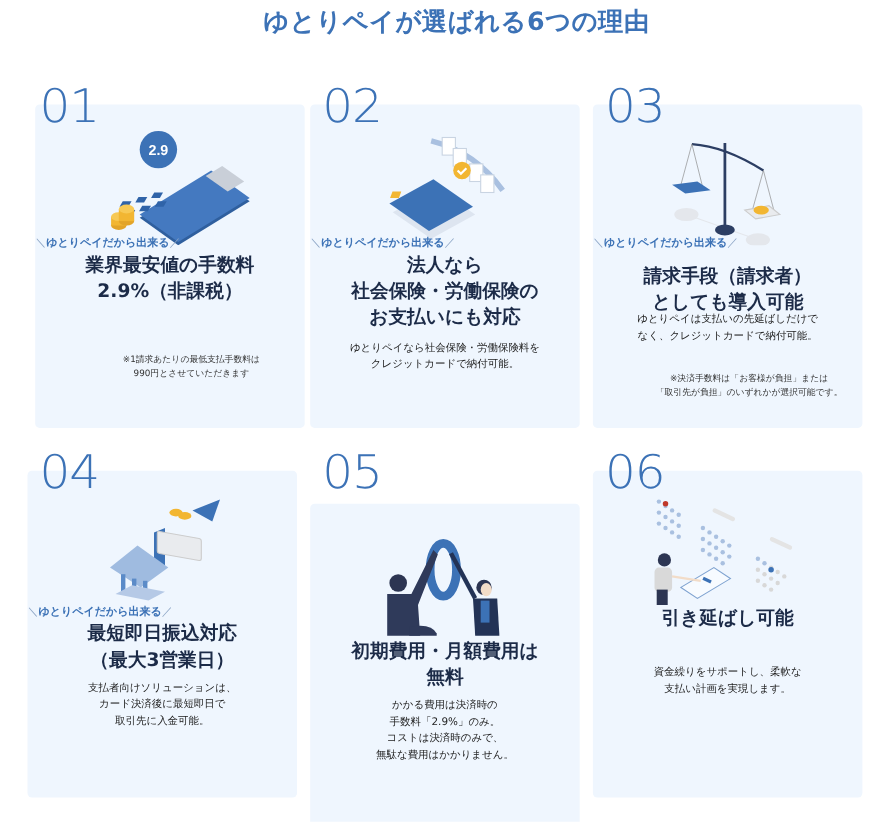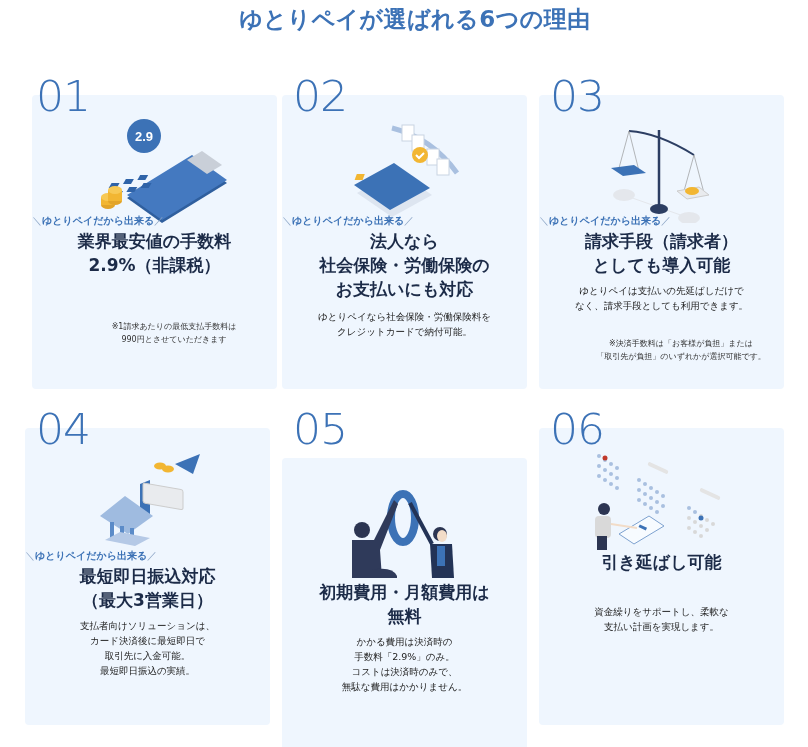--- a/index.html
+++ b/index.html
@@ -104,27 +104,27 @@
     <line x1="90" y1="18" x2="100" y2="58" stroke="#888" stroke-width="0.6"></line>
     <polygon points="72,55 95,52 107,60 84,63" fill="#3c72b6"></polygon>
     <line x1="155" y1="42" x2="145" y2="78" stroke="#888" stroke-width="0.6"></line>
     <line x1="155" y1="42" x2="165" y2="80" stroke="#888" stroke-width="0.6"></line>
     <polygon points="138,78 160,74 170,82 148,86" fill="#e9ebee" stroke="#ccc"></polygon>
     <ellipse cx="153" cy="78" rx="7" ry="4" fill="#f2b632"></ellipse>
   </svg>
   <div class="tagline" style="top:119px;">
     <span class="slash">＼</span><span>ゆとりペイだから出来る</span><span class="slash">／</span>
   </div>
-  <div class="head" style="top:134px;">
+  <div class="head" style="top:144px;">
     <span class="line">請求手段（請求者）</span>
     <span class="line">としても導入可能</span>
   </div>
   <div class="body" style="top:188px;">
     <span class="line">ゆとりペイは支払いの先延ばしだけで</span>
-    <span class="line">なく、請求手段としても利用できます。</span>
+    <span class="line">なく、クレジットカードで納付可能。</span>
   </div>
   <div class="note" style="top:225px;margin-top:17px;">
     <span class="line">※決済手数料は「お客様が負担」または</span>
     <span class="line">「取引先が負担」のいずれかが選択可能です。</span>
   </div>
 </div>
 <div class="num" style="left:550px; top:76px;">03</div>
 
 <div class="card" style="left:25px; top:428px; height:297px;">
   <svg class="illus" style="top:16px;" viewBox="0 0 245 110">
@@ -143,21 +143,20 @@
     <span class="slash">＼</span><span>ゆとりペイだから出来る</span><span class="slash">／</span>
   </div>
   <div class="head" style="top:136px;">
     <span class="line">最短即日振込対応</span>
     <span class="line">（最大3営業日）</span>
   </div>
   <div class="body" style="top:190px;">
     <span class="line">支払者向けソリューションは、</span>
     <span class="line">カード決済後に最短即日で</span>
     <span class="line">取引先に入金可能。</span>
-    <span class="line">最短即日振込の実績。</span>
   </div>
 </div>
 <div class="num" style="left:36px; top:409px;">04</div>
 
 <div class="card" style="left:282px; top:428px; height:297px;margin-top:30px;">
   <svg class="illus" style="top:20px;" viewBox="0 0 245 110">
     <ellipse cx="121" cy="40" rx="12" ry="24" fill="none" stroke="#3c72b6" stroke-width="8"></ellipse>
     <circle cx="80" cy="52" r="8" fill="#2c3552"></circle>
     <polygon points="70,62 92,62 112,22 116,26 98,72 100,100 70,100" fill="#2f3a5a"></polygon>
     <path d="M90 92 Q110 88 115 98 L115 100 L90 100 Z" fill="#2f3a5a"></path>

